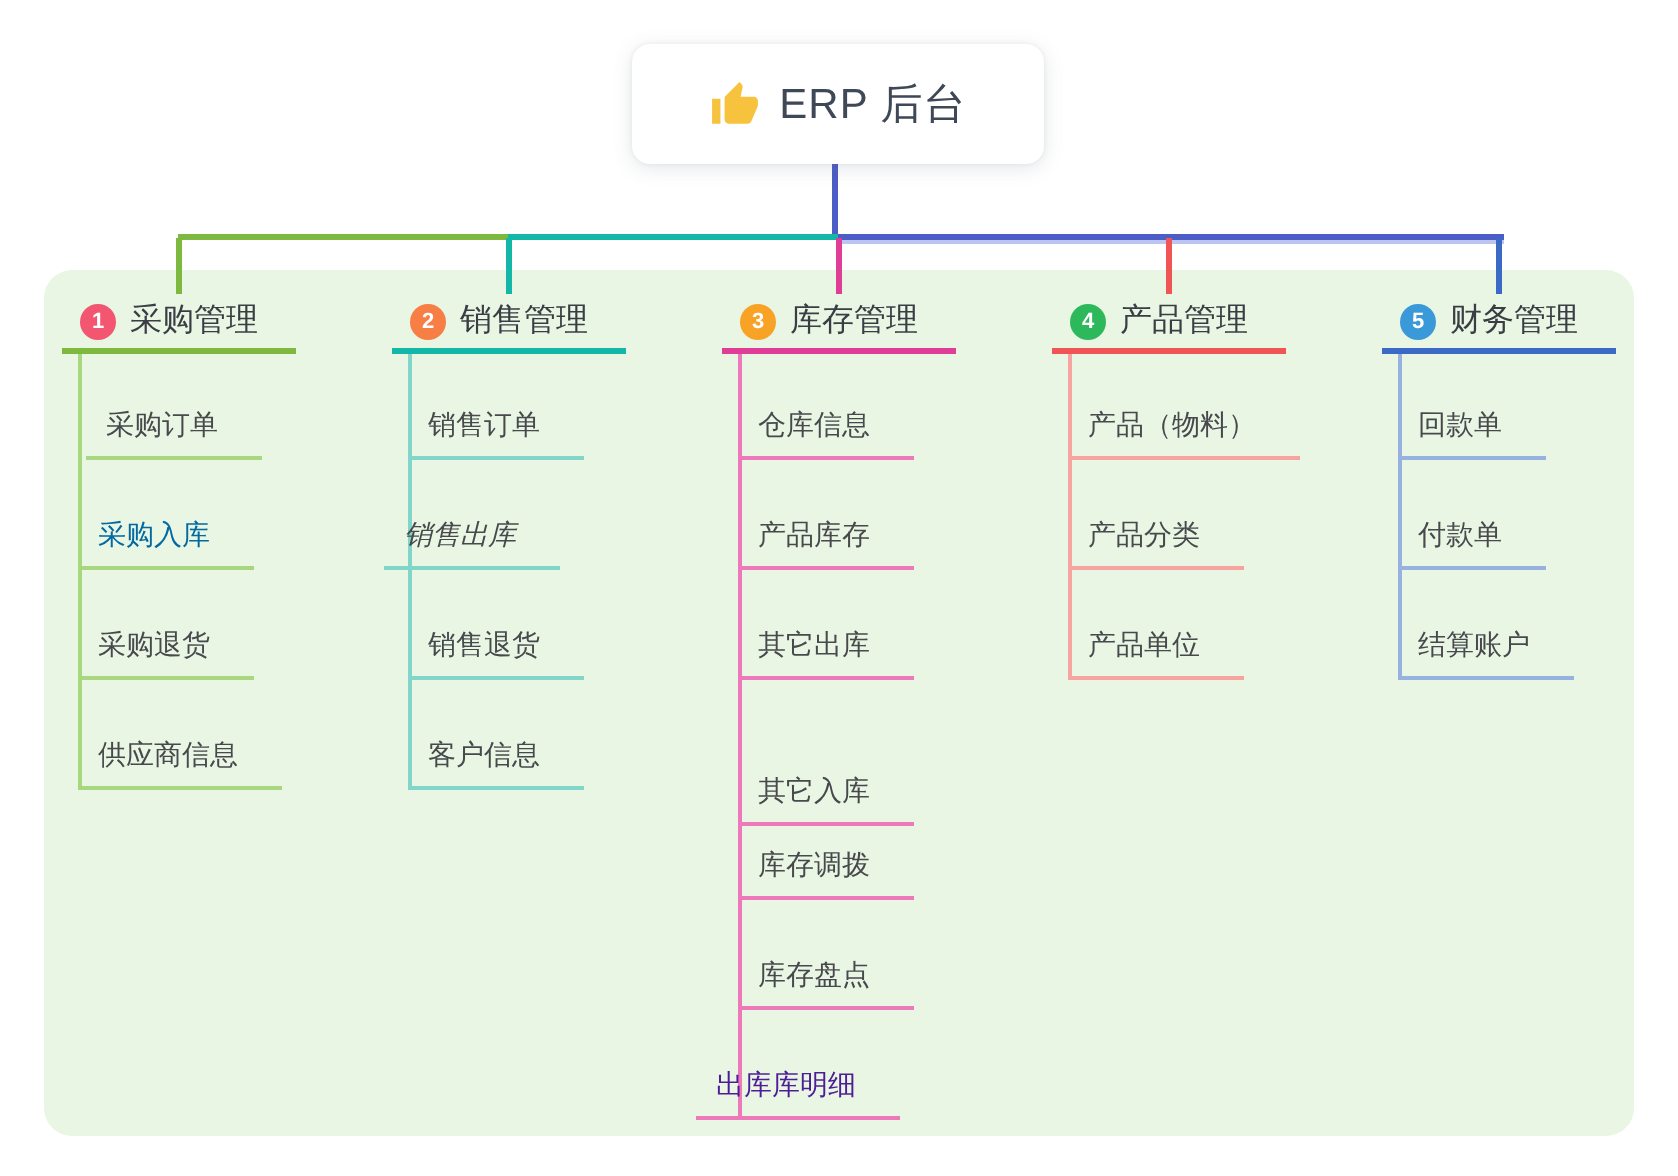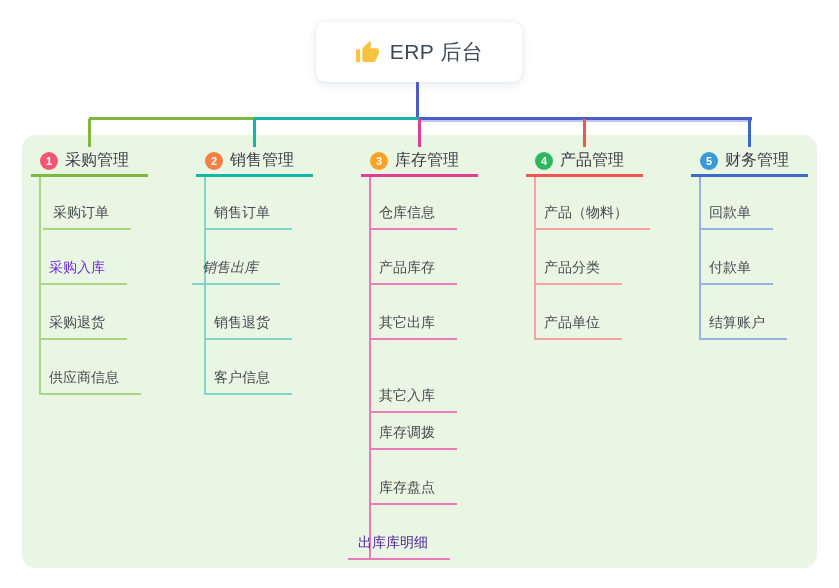--- a/index.html
+++ b/index.html
@@ -54,21 +54,21 @@
   <div id="branches">
       <div class="line" style="left: 88px; top: 119px; width: 3px; height: 28px; background: rgb(124, 185, 62);"></div>
       <div class="branch-header" style="left: 31px; top: 147px; border-bottom: 3px solid rgb(124, 185, 62); color: rgb(58, 62, 68);">
         <span class="badge" style="background: rgb(242, 86, 112);">1</span>
         <span>采购管理</span>
       </div>
       <div class="line" style="left: 39px; top: 177px; width: 2px; height: 218px; background: rgb(169, 215, 127);"></div>
       <div class="child-item" style="left: 43px; top: 202px; border-bottom: 2px solid rgb(169, 215, 127); color: rgb(71, 73, 77);">
         <span>采购订单</span>
       </div>
-      <div class="child-item" style="left: 39px; top: 257px; border-bottom: 2px solid rgb(169, 215, 127); color: #6d28d9;">
+      <div class="child-item" style="left: 39px; top: 257px; border-bottom: 2px solid rgb(169, 215, 127); color: #0369a1;">
         <span>采购入库</span>
       </div>
       <div class="child-item" style="left: 39px; top: 312px; border-bottom: 2px solid rgb(169, 215, 127); color: rgb(71, 73, 77);">
         <span>采购退货</span>
       </div>
       <div class="child-item" style="left: 39px; top: 367px; border-bottom: 2px solid rgb(169, 215, 127); color: rgb(71, 73, 77);">
         <span>供应商信息</span>
       </div>
       <div class="line" style="left: 253px; top: 119px; width: 3px; height: 28px; background: rgb(18, 183, 167);"></div>
       <div class="branch-header" style="left: 196px; top: 147px; border-bottom: 3px solid rgb(18, 183, 167); color: rgb(58, 62, 68);">

